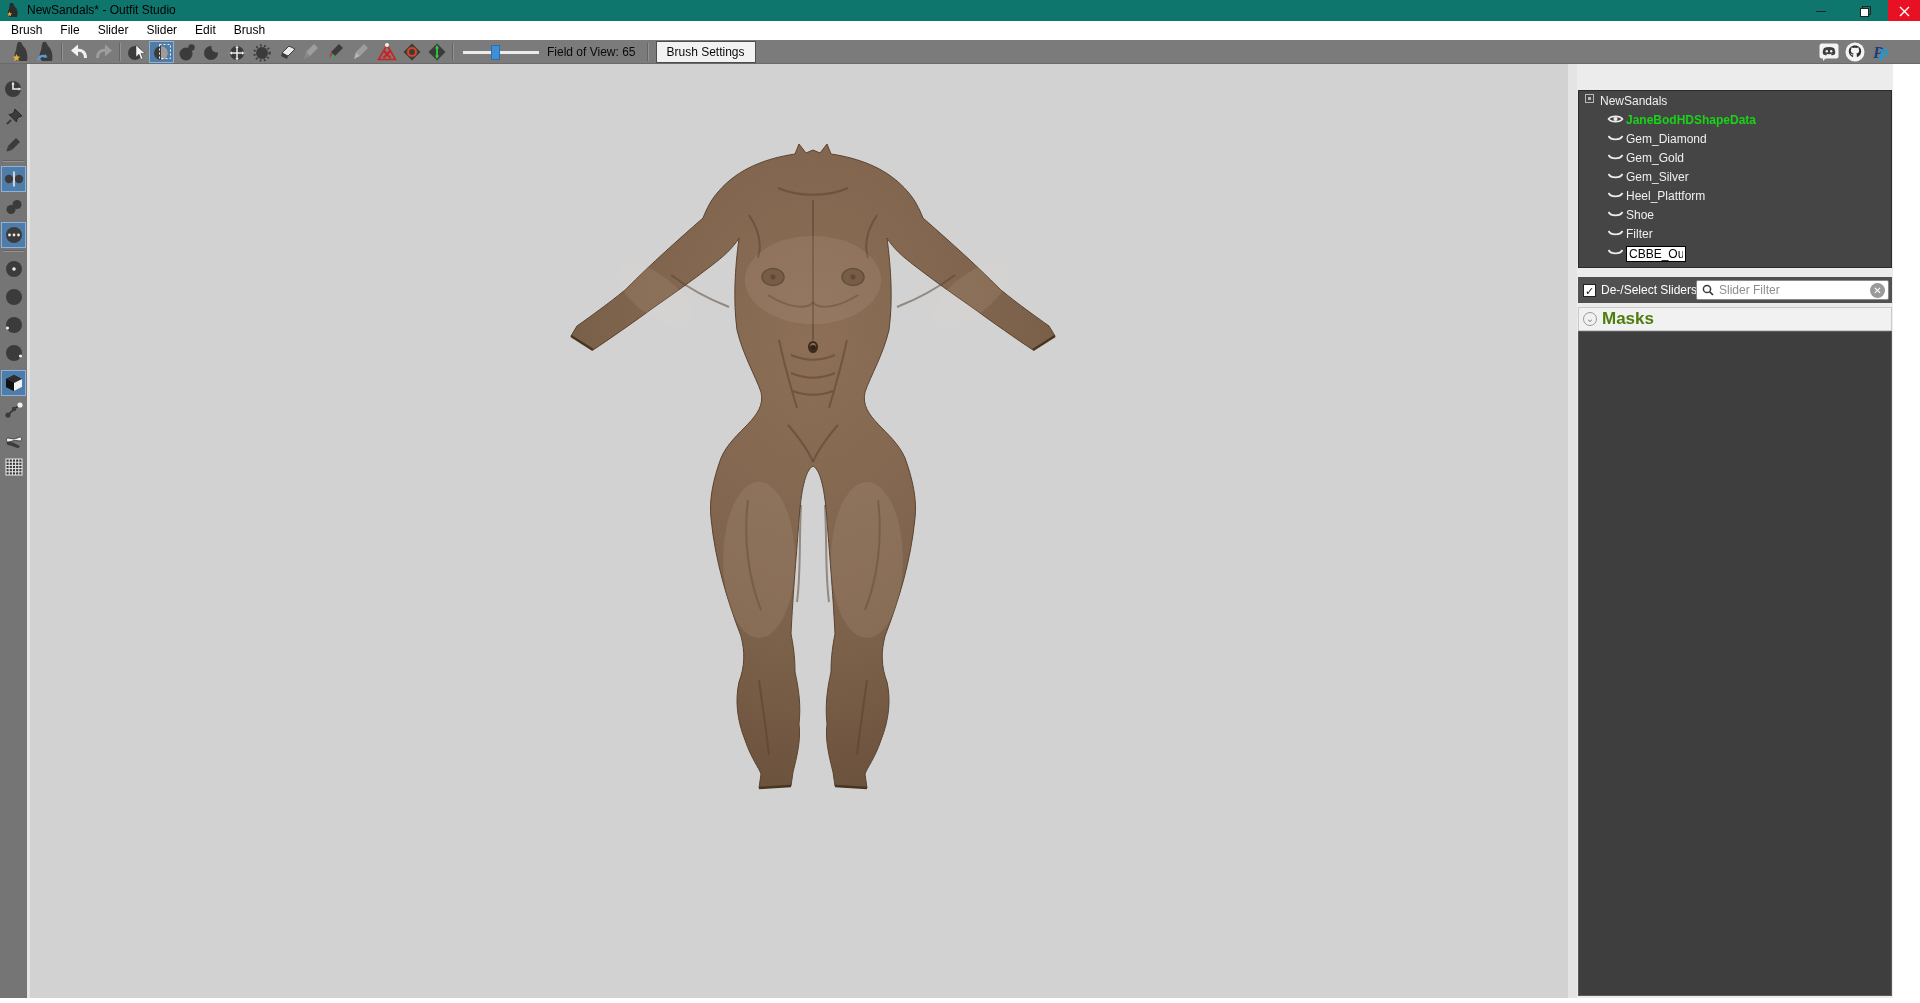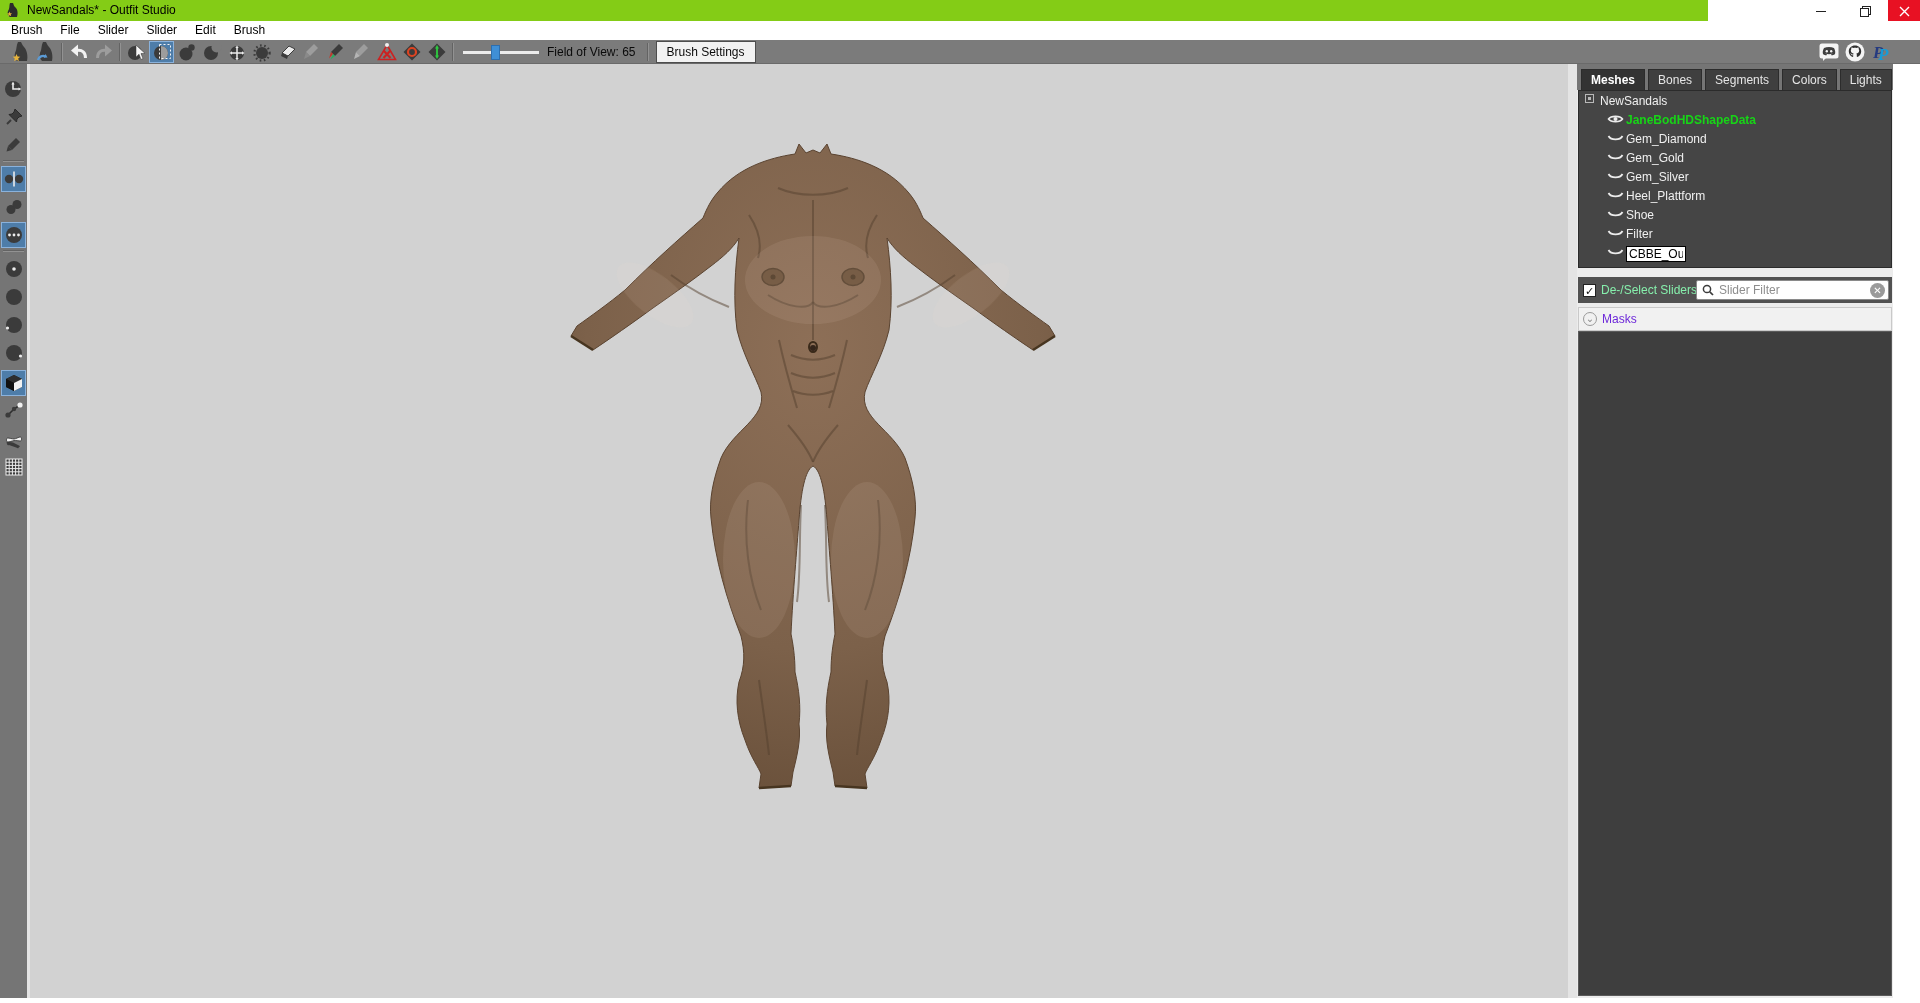--- a/index.html
+++ b/index.html
@@ -1,21 +1,21 @@
 <!DOCTYPE html>
 <html><head>
 <meta charset="utf-8">
 <style>
   * { margin:0; padding:0; box-sizing:border-box; }
   html,body { width:1920px; height:1003px; overflow:hidden; background:#ffffff;
               font-family:"Liberation Sans", sans-serif; }
   .abs { position:absolute; }
 
   
-  #titlebar { left:0; top:0; width:1708px; height:21px; background:#84cc16;text-decoration:underline; }
+  #titlebar { left:0; top:0; width:1920px; height:21px; background:#0f766e;text-decoration:underline; }
   #app-icon { left:5px; top:2px; width:16px; height:16px; }
   #title-text { left:27px; top:3px; font-size:12px; color:#000; white-space:nowrap; }
   .wbtn { top:0; height:22px; display:flex; align-items:center; justify-content:center; }
   #btn-min { left:1798px; width:45px; }
   #btn-max { left:1843px; width:45px; }
   #btn-close { left:1888px; width:32px; background:#e81123; }
   #btn-min .dash { width:10px; height:1px; background:#222; }
   #btn-max svg, #btn-close svg { display:block; }
 
   
@@ -77,35 +77,35 @@
                             height:3px; background:#b9b9b9; }
   .tree-indent { width:24px; flex:0 0 auto; }
   .eye { width:17px; height:12px; margin-right:2px; flex:0 0 auto; }
   .shape-green { color:#17d417; font-weight:bold; }
   #rename-input { font-family:"Liberation Sans", sans-serif; font-size:12px; color:#000;
                   background:#fff; border:1px solid #000; height:16px; width:60px; padding:0 2px; }
   #ds-bar { position:absolute; left:1px; top:213px; width:314px; height:26px; background:#515151;
             display:flex; align-items:center; }
   #ds-check { width:13px; height:13px; background:#fff; border:1px solid #222; margin:0 5px 0 5px;
               font-size:11px; line-height:12px; text-align:center; color:#111; }
-  #ds-label { font-size:12px; color:#86efac; white-space:nowrap; }
+  #ds-label { font-size:12px; color:#ffffff; white-space:nowrap; }
   #filter-box { position:absolute; left:118px; top:3px; width:193px; height:20px; background:#fff;
                 border:1px solid #8a8a8a; border-radius:2px; display:flex; align-items:center; }
   #filter-input { border:none; outline:none; flex:1; font-size:12px; height:16px;
                   font-family:"Liberation Sans", sans-serif; color:#333; min-width:0; }
   #filter-input::placeholder { color:#8d8d8d; }
   #filter-clear { width:15px; height:15px; border-radius:50%; background:#9a9a9a; color:#fff;
                   font-size:10px; line-height:15px; text-align:center; margin-right:3px; flex:0 0 auto; }
   #mag { margin:0 5px 0 5px; flex:0 0 auto; }
   #masks-row { position:absolute; left:1px; top:243px; width:314px; height:24px; background:#f1f1f1;
                border:1px solid #c9c9c9; display:flex; align-items:center; }
   #masks-chevron { width:14px; height:14px; border:1px solid #9a9a9a; border-radius:50%;
                    margin:0 5px 0 4px; color:#8a8a8a; font-size:10px; line-height:12px;
                    text-align:center; flex:0 0 auto; }
-  #masks-label { font-size:12px; color:#6d28d9; }
+  #masks-label { font-size:17px; color:#4d7c0f;font-weight:bold; }
   #sliders-area { position:absolute; left:1px; top:267px; width:314px; height:665px;
                   background:#3e3e3e; border:1px solid #5a5a5a; }
 </style>
 </head>
 <body>
 
 <div class="abs" id="titlebar">
   <svg class="abs" id="app-icon" width="16" height="16" viewBox="0 0 16 16">
     <path d="M5,1 C4,4 5,6 3,9 C2,11 3,14 5,15 L12,15 C13,12 13,7 10,5 C8.5,3.6 8.6,2 8,1 Z" fill="#2b2b2b"></path>
     <polygon points="4.6,9.6 5.3,11.3 7.1,11.4 5.7,12.5 6.2,14.2 4.6,13.2 3,14.2 3.5,12.5 2.1,11.4 3.9,11.3" fill="#e6b33c"></polygon>
@@ -485,27 +485,20 @@
       <path d="M272,646 L304,648"></path>
         <path d="M196,648 L228,646"></path>
     </g>
   </svg>
 </div>
 
 <div class="abs" id="v-split"></div>
 <div class="abs" id="right-gutter"></div>
 
 <div class="abs" id="right-panel">
-  <div id="tabs-row">
-    <div class="tab selected">Meshes</div>
-    <div class="tab">Bones</div>
-    <div class="tab">Segments</div>
-    <div class="tab">Colors</div>
-    <div class="tab">Lights</div>
-  </div>
 
   <div id="meshes-panel">
     <div class="tree-row">
       <span class="tree-root-glyph"></span>
       <span>NewSandals</span>
     </div>
     <div class="tree-row">
       <span class="tree-indent"></span>
       <svg class="eye" viewBox="0 0 17 12">
         <path d="M1.5,6 C4,2.5 13,2.5 15.5,6 C13,9.5 4,9.5 1.5,6 Z" fill="none" stroke="#ececec" stroke-width="1.6"></path>

